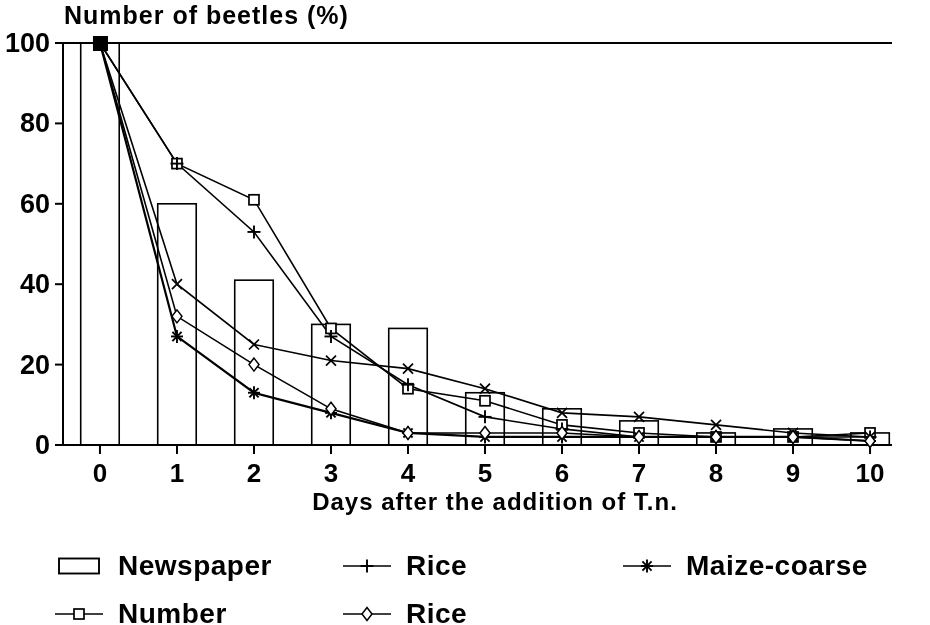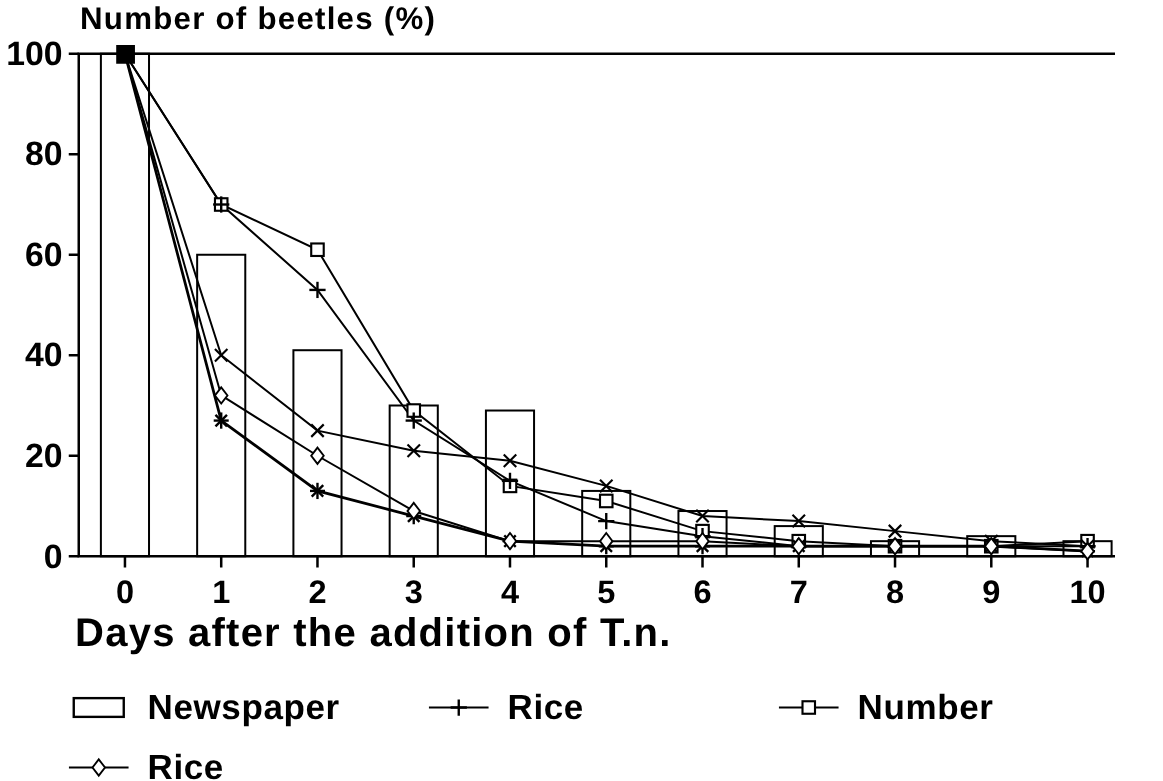--- a/index.html
+++ b/index.html
@@ -12,21 +12,21 @@
     overflow:hidden;
   }
   .chart-title{
     position:absolute;left:64px;top:1px;
     font-size:25px;font-weight:bold;letter-spacing:1px;
     color:#000;
   }
   #plot-area{position:absolute;left:0;top:0;width:930px;height:530px;}
   .x-title{
     position:absolute;left:60px;top:488px;width:870px;
-    font-size:32px;font-weight:bold;letter-spacing:1px;
+    text-align:center;font-size:24px;font-weight:bold;letter-spacing:1px;
   }
   .legend{
     position:absolute;left:55px;top:550px;width:860px;
     display:grid;
     grid-template-columns:288px 280px auto;
     row-gap:16px;
   }
   .legend-item{display:flex;align-items:center;gap:15px;}
   .legend-item svg{flex:0 0 auto;display:block;}
   .legend-label{font-size:28px;font-weight:bold;letter-spacing:0.5px;}
@@ -216,20 +216,30 @@
       <svg width="48" height="22" class="legend-marker">
           <line x1="0" y1="11" x2="48" y2="11" stroke="#000" stroke-width="1.5"></line>
           <line x1="17.5" y1="11" x2="30.5" y2="11" stroke-width="1.9" stroke="#000" fill="none"></line>
           <line x1="24" y1="4.5" x2="24" y2="17.5" stroke-width="1.9" stroke="#000" fill="none"></line>
         </svg>
       <span class="legend-label">Rice</span>
     </div>
     <div class="legend-item">
       <svg width="48" height="22" class="legend-marker">
           <line x1="0" y1="11" x2="48" y2="11" stroke="#000" stroke-width="1.5"></line>
+          <line x1="18" y1="11" x2="30" y2="11" stroke-width="1.9" stroke="#000" fill="none"></line>
+          <line x1="24" y1="4.5" x2="24" y2="17.5" stroke-width="1.9" stroke="#000" fill="none"></line>
+          <line x1="19.4" y1="6.4" x2="28.6" y2="15.6" stroke-width="1.9" stroke="#000" fill="none"></line>
+          <line x1="19.4" y1="15.6" x2="28.6" y2="6.4" stroke-width="1.9" stroke="#000" fill="none"></line>
+        </svg>
+      <span class="legend-label">Maize-coarse</span>
+    </div>
+    <div class="legend-item">
+      <svg width="48" height="22" class="legend-marker">
+          <line x1="0" y1="11" x2="48" y2="11" stroke="#000" stroke-width="1.5"></line>
           <rect x="19" y="6" width="10" height="10" fill="#fff" stroke="#000" stroke-width="1.7"></rect>
         </svg>
       <span class="legend-label">Number</span>
     </div>
     <div class="legend-item">
       <svg width="48" height="22" class="legend-marker">
           <line x1="0" y1="11" x2="48" y2="11" stroke="#000" stroke-width="1.5"></line>
           <polygon points="24,4.5 29,11 24,17.5 19,11" fill="#fff" stroke="#000" stroke-width="1.5"></polygon>
         </svg>
       <span class="legend-label">Rice</span>

